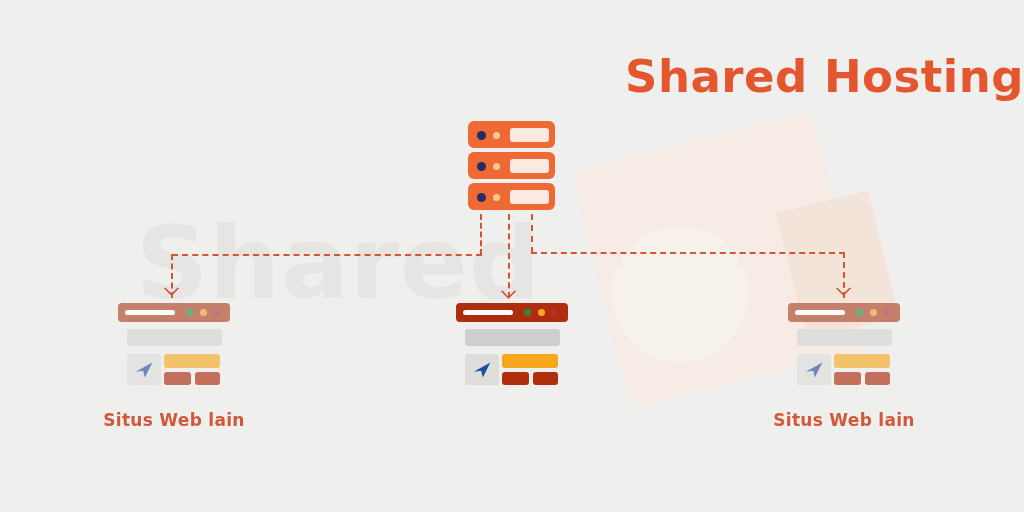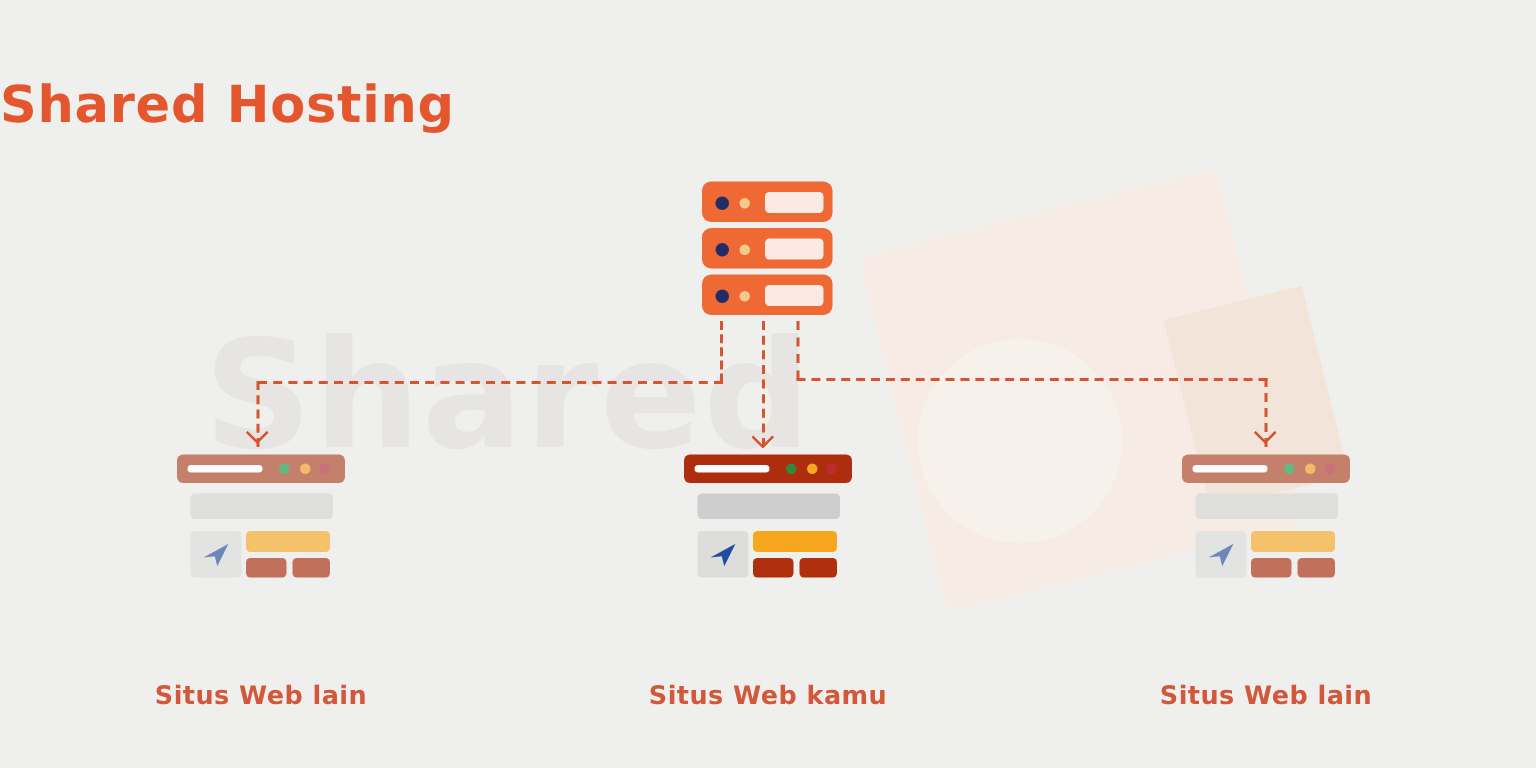--- a/index.html
+++ b/index.html
@@ -42,22 +42,22 @@
     background:#F7F1EC;z-index:0;
   }
   .wm-text{
     position:absolute;left:136px;top:204px;z-index:1;
     font-size:100px;font-weight:700;letter-spacing:1px;color:var(--wmText);
     user-select:none;line-height:1.2;
   }
 
   
   .title{
-    position:absolute;top:50px;left:0;width:1024px;text-align:left;z-index:3;
-    font-size:34px;font-weight:700;color:var(--accent);letter-spacing:0.5px;
+    position:absolute;top:50px;left:0;width:1024px;text-align:right;z-index:3;
+    font-size:45px;font-weight:700;color:var(--accent);letter-spacing:0.5px;
   }
 
   
   .server{position:absolute;left:468px;top:121px;width:87px;height:92px;z-index:3;}
   .server-unit{
     position:absolute;left:0;width:87px;height:27px;border-radius:6px;
     background:var(--serverOrange);
   }
   .server-unit:nth-child(1){top:0;}
   .server-unit:nth-child(2){top:31px;}
@@ -128,21 +128,21 @@
   .vivid .sc-dot.d3{background:#BE2D2D;}
   .vivid .sc-content{background:#CECECE;}
   .vivid .sc-tile{background:#DDDDDC;}
   .vivid .sc-yellow{background:#F6A71E;}
   .vivid .sc-red1,.vivid .sc-red2{background:#B0300E;}
   .vivid .plane{fill:#1D4F9E;}
 
   
   .site-label{
     position:absolute;top:410px;width:240px;text-align:center;z-index:3;
-    font-size:17px;font-weight:600;color:var(--label);letter-spacing:0.3px;margin-top:44px;
+    font-size:17px;font-weight:600;color:var(--label);letter-spacing:0.3px;
   }
   #label-left  {left:54px;}
   #label-center{left:392px;}
   #label-right {left:724px;}
 </style>
 </head>
 <body>
 
 <div class="stage">
 
@@ -230,16 +230,15 @@
       <svg width="20" height="20" viewBox="0 0 24 24">
         <path class="plane" d="M2 14 L22 3 L13 21 L11 13 Z"></path>
       </svg>
     </div>
     <div class="sc-yellow"></div>
     <div class="sc-red1"></div>
     <div class="sc-red2"></div>
   </div>
 
   <div class="site-label" id="label-left">Situs Web lain</div>
-  <div class="site-label" id="label-center">Situs Web kamu</div>
   <div class="site-label" id="label-right">Situs Web lain</div>
 
 </div>
 
 </body></html>

